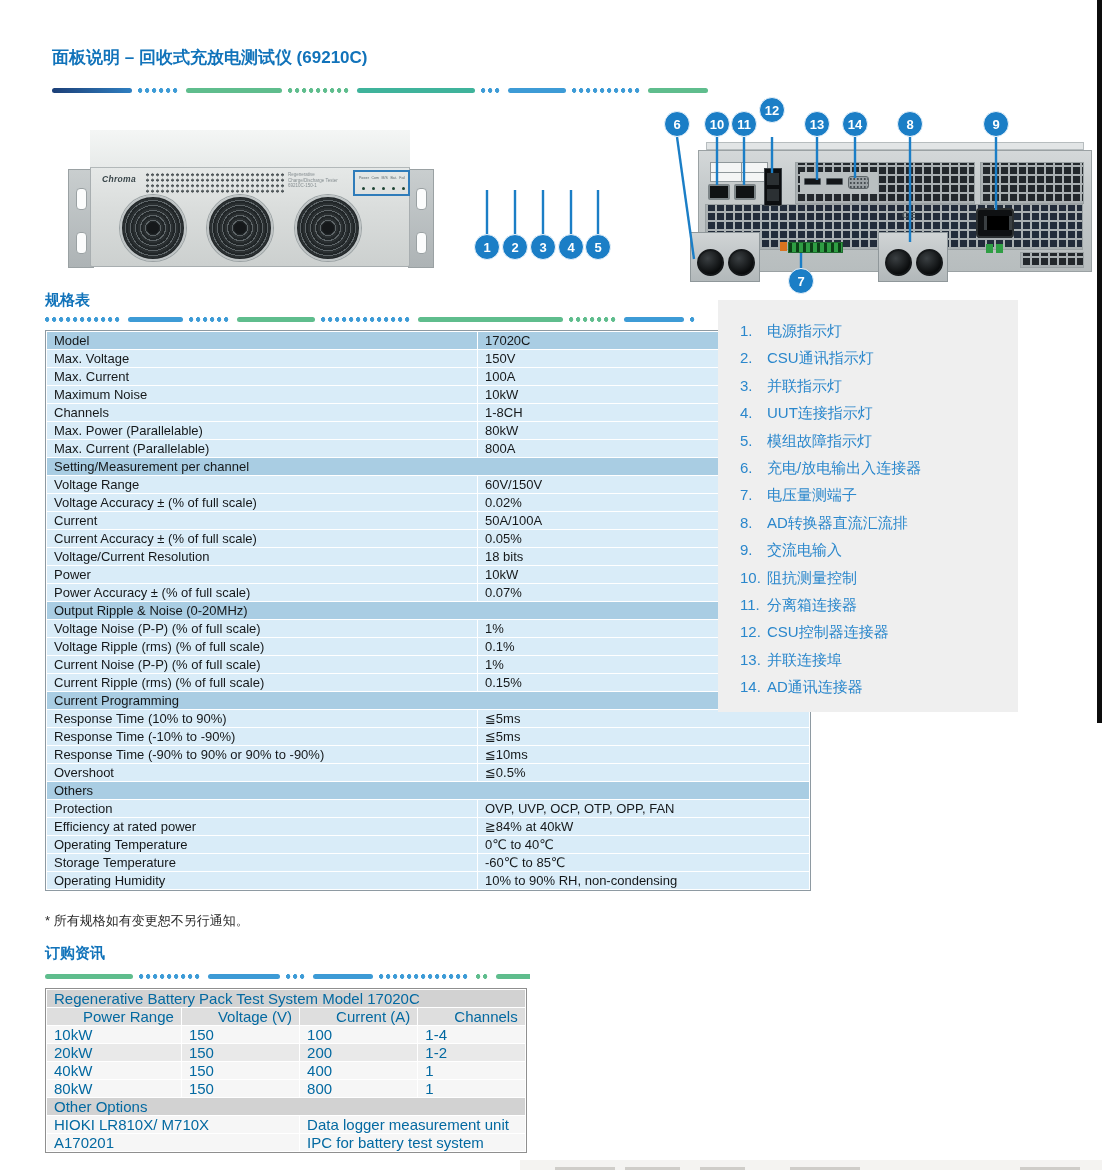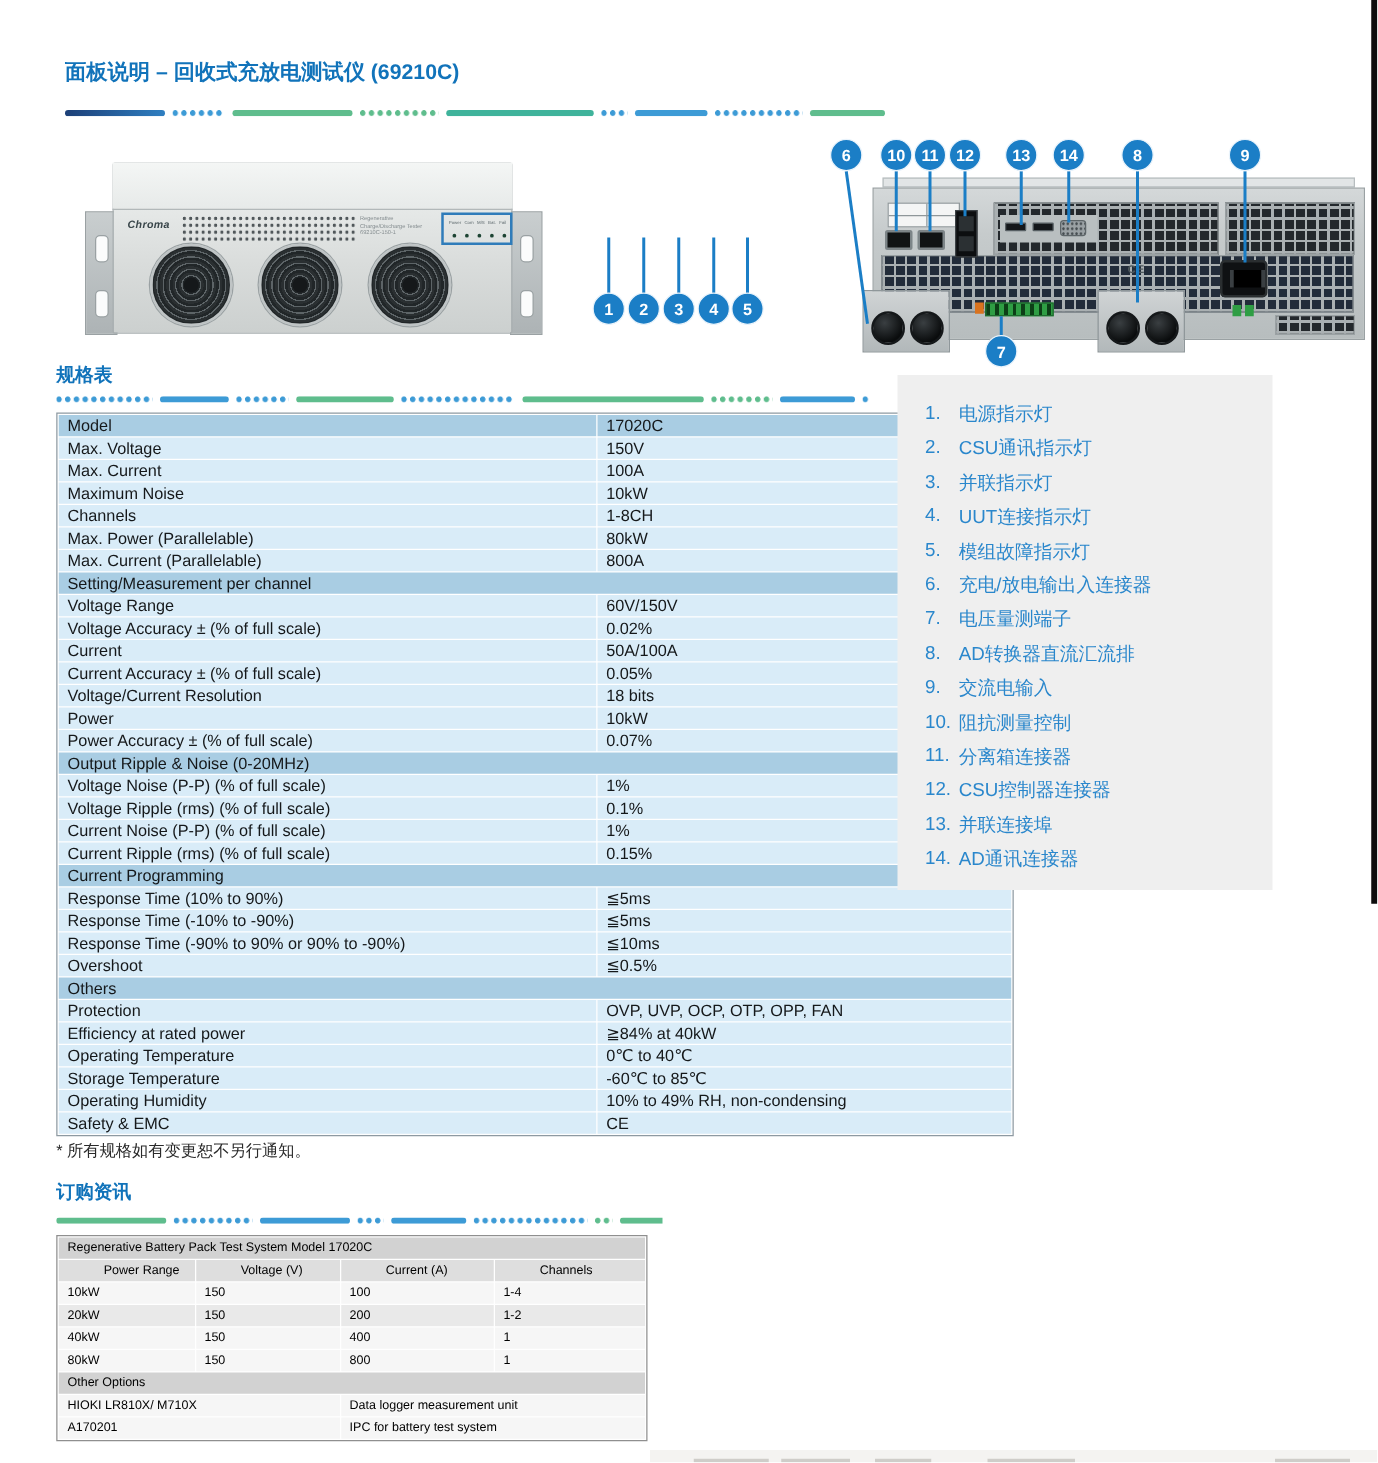--- a/index.html
+++ b/index.html
@@ -105,21 +105,21 @@
   
   .legend-panel{position:absolute;left:718px;top:300px;width:300px;height:412px;background:#efefef;box-sizing:border-box;
                 padding:22px 0 0 22px;}
   .legend-panel ol{list-style:none;margin:0;padding:0;}
   .legend-panel li{display:flex;height:27.4px;font-size:15px;color:var(--legend-blue);}
   .legend-panel .num{width:27px;flex:none;}
 
   
   table.order{position:absolute;left:45px;top:988px;width:473px;border-collapse:separate;border-spacing:1px;
               background:#fff;border:1px solid #8f8f8f;}
-  table.order td{height:17px;padding:0 7px;font-size:10px;line-height:16px;color:#000000;
+  table.order td{height:17px;padding:0 7px;font-size:15px;line-height:16px;color:#0369a1;
                  background:var(--order-row-bg);white-space:nowrap;overflow:hidden;}
   table.order td.h{background:var(--order-head-bg);}
   table.order tr.ch td{background:var(--order-colhead-bg);padding-left:36px;}
   table.order tr.alt td{background:var(--order-alt-bg);}
 
   
   .edge-strip{position:absolute;left:1097px;top:0;width:5px;height:723px;background:#0d0d0d;}
   .bottom-band{position:absolute;left:520px;top:1160px;width:582px;height:10px;background:#f4f3f1;}
   .bottom-band i{position:absolute;top:7px;height:3px;background:#cfcdc9;display:block;}
 </style>
@@ -232,21 +232,21 @@
   </svg>
 
   <div class="co" style="left:474px;top:234px">1</div>
   <div class="co" style="left:502px;top:234px">2</div>
   <div class="co" style="left:530px;top:234px">3</div>
   <div class="co" style="left:558px;top:234px">4</div>
   <div class="co" style="left:585px;top:234px">5</div>
   <div class="co" style="left:664px;top:111px">6</div>
   <div class="co" style="left:704px;top:111px">10</div>
   <div class="co" style="left:731px;top:111px">11</div>
-  <div class="co" style="left:759px;top:111px">12</div>
+  <div class="co" style="left:759px;top:97px">12</div>
   <div class="co" style="left:804px;top:111px">13</div>
   <div class="co" style="left:842px;top:111px">14</div>
   <div class="co" style="left:897px;top:111px">8</div>
   <div class="co" style="left:983px;top:111px">9</div>
   <div class="co" style="left:788px;top:268px">7</div>
 
   <div class="sec-title" style="left:45px;top:291px">规格表</div>
   <div class="sep" style="left:45px;top:317px;width:650px">
     <i class="dots b" style="width:77px"></i>
       <i class="ln blue" style="width:55px"></i>
@@ -376,25 +376,21 @@
     <tr>
           <td>Operating Temperature</td>
           <td>0℃ to 40℃</td>
         </tr>
     <tr>
           <td>Storage Temperature</td>
           <td>-60℃ to 85℃</td>
         </tr>
     <tr>
           <td>Operating Humidity</td>
-          <td>10% to 49% RH, non-condensing</td>
-        </tr>
-    <tr>
-          <td>Safety &amp; EMC</td>
-          <td>CE</td>
+          <td>10% to 90% RH, non-condensing</td>
         </tr>
   </tbody>
     </table>
 
   <div class="footnote">* 所有规格如有变更恕不另行通知。</div>
 
   <div class="legend-panel">
     <ol>
       <li>
           <span class="num">1.</span>

